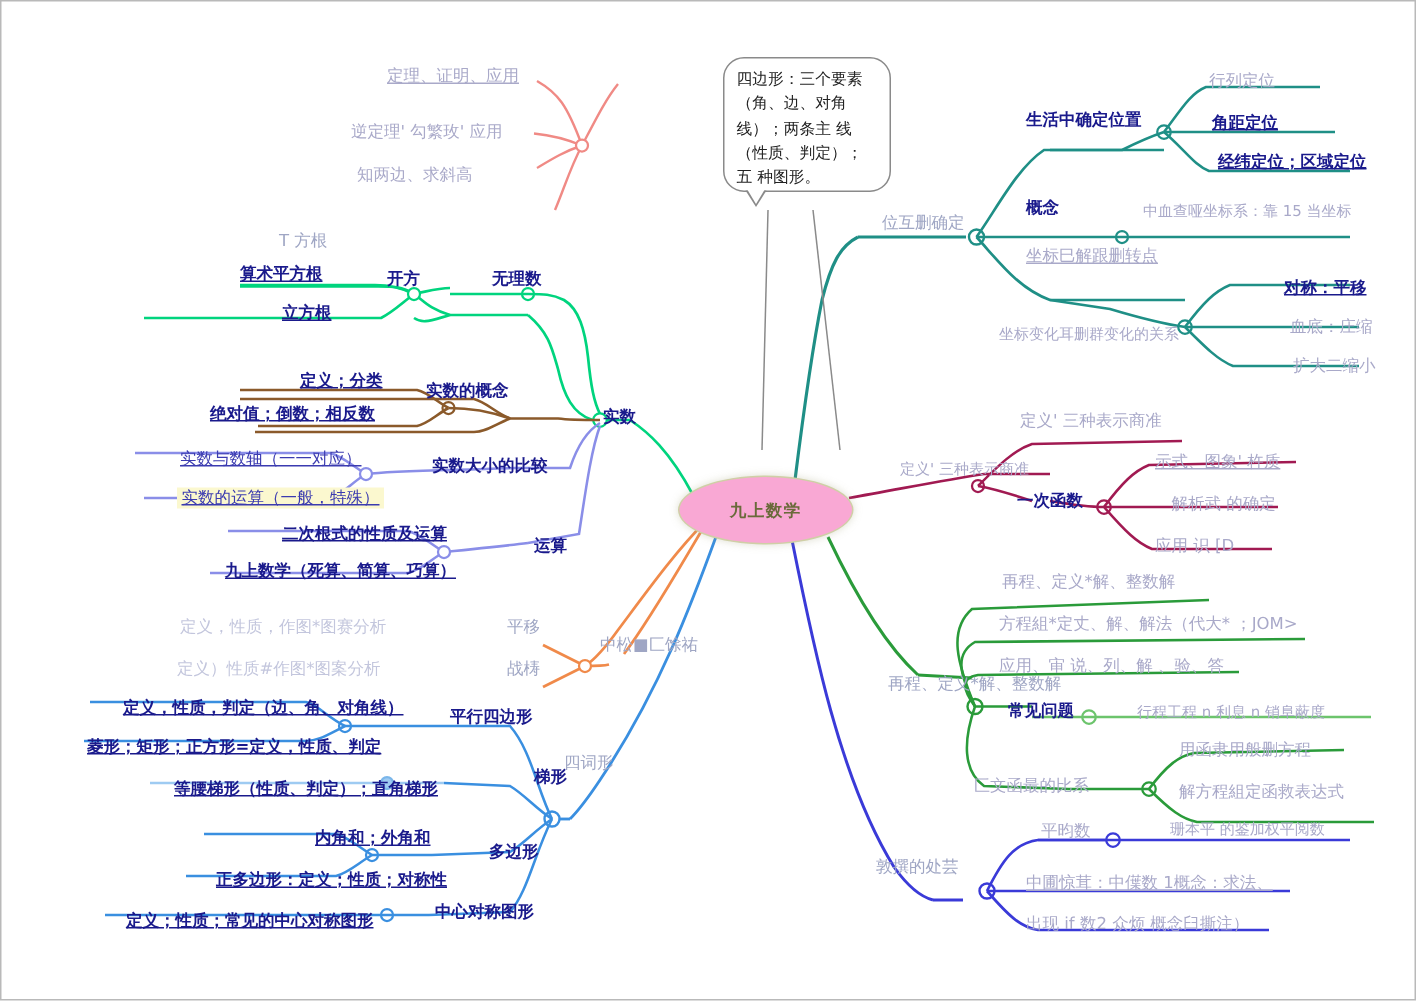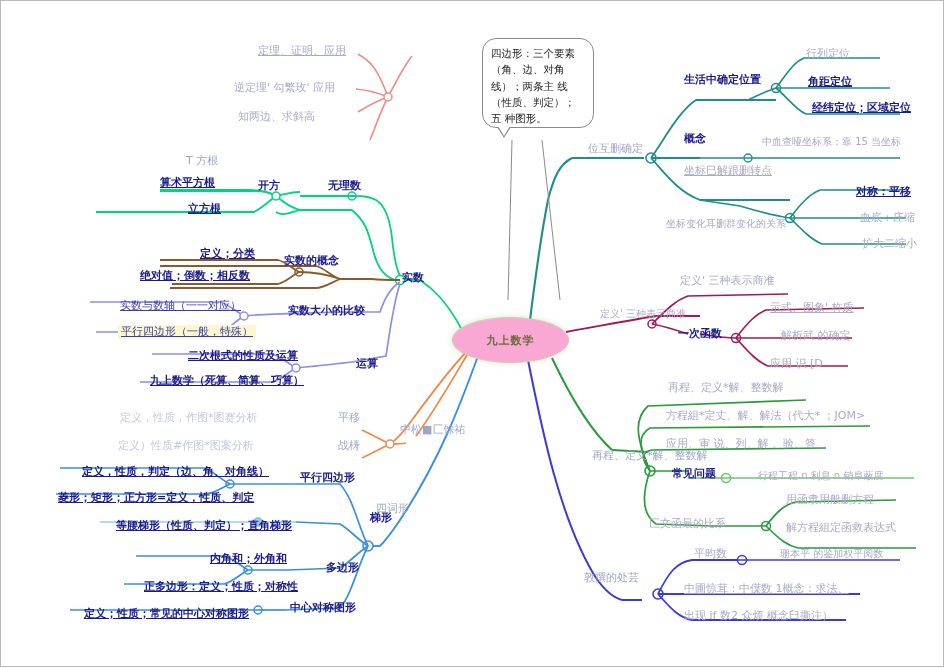--- a/index.html
+++ b/index.html
@@ -287,39 +287,39 @@
   <div class="lbl bold u" style="left:188px;top:203px;">立方根</div>
   <div class="lbl bold" style="left:258px;top:180px;">开方</div>
   <div class="lbl bold" style="left:328px;top:180px;">无理数</div>
 
   <div class="lbl bold u" style="left:200px;top:248px;">定义；分类</div>
   <div class="lbl bold u" style="left:140px;top:270px;">绝对值；倒数；相反数</div>
   <div class="lbl bold" style="left:284px;top:255px;">实数的概念</div>
   <div class="lbl bold" style="left:402px;top:272px;">实数</div>
 
   <div class="lbl u" style="left:120px;top:300px;">实数与数轴（一一对应）</div>
-  <div class="lbl hl u" style="left:118px;top:325px;">平行四边形（一般，特殊）</div>
+  <div class="lbl hl u" style="left:118px;top:325px;">实数的运算（一般，特殊）</div>
   <div class="lbl bold" style="left:288px;top:305px;">实数大小的比较</div>
 
   <div class="lbl bold u" style="left:188px;top:350px;">二次根式的性质及运算</div>
   <div class="lbl bold u" style="left:150px;top:375px;">九上数学（死算、简算、巧算）</div>
   <div class="lbl bold" style="left:356px;top:358px;">运算</div>
 
   <div class="lbl vfaint" style="left:120px;top:412px;">定义，性质，作图*图赛分析</div>
   <div class="lbl vfaint" style="left:118px;top:440px;">定义）性质#作图*图案分析</div>
   <div class="lbl faint2" style="left:338px;top:412px;">平移</div>
   <div class="lbl faint2" style="left:338px;top:440px;">战梼</div>
   <div class="lbl faint2" style="left:400px;top:424px;">中松■匚馀祐</div>
 
   <div class="lbl bold u" style="left:82px;top:466px;">定义，性质，判定（边、角、对角线）</div>
   <div class="lbl bold u" style="left:58px;top:492px;">菱形；矩形；正方形=定义，性质、判定</div>
   <div class="lbl bold" style="left:300px;top:472px;">平行四边形</div>
 
   <div class="lbl bold u" style="left:116px;top:520px;">等腰梯形（性质、判定）；直角梯形</div>
-  <div class="lbl bold" style="left:370px;top:512px;">梯形</div>
+  <div class="lbl bold" style="left:356px;top:512px;">梯形</div>
 
   <div class="lbl bold u" style="left:210px;top:553px;">内角和；外角和</div>
   <div class="lbl bold u" style="left:144px;top:581px;">正多边形：定义；性质；对称性</div>
   <div class="lbl bold" style="left:326px;top:562px;">多边形</div>
 
   <div class="lbl bold u" style="left:84px;top:608px;">定义；性质；常见的中心对称图形</div>
   <div class="lbl bold" style="left:290px;top:602px;">中心对称图形</div>
 
   <div class="lbl faint2" style="left:376px;top:503px;">四词形</div>
 

